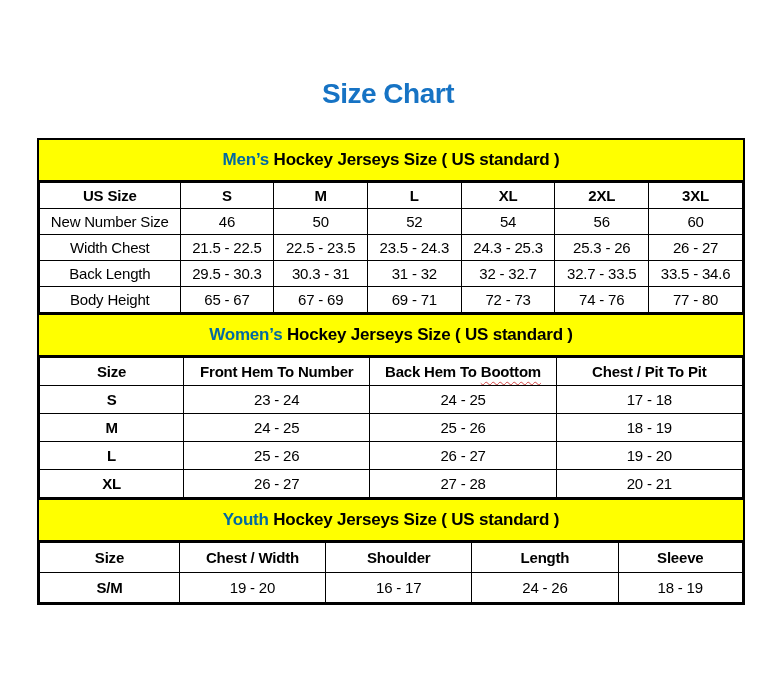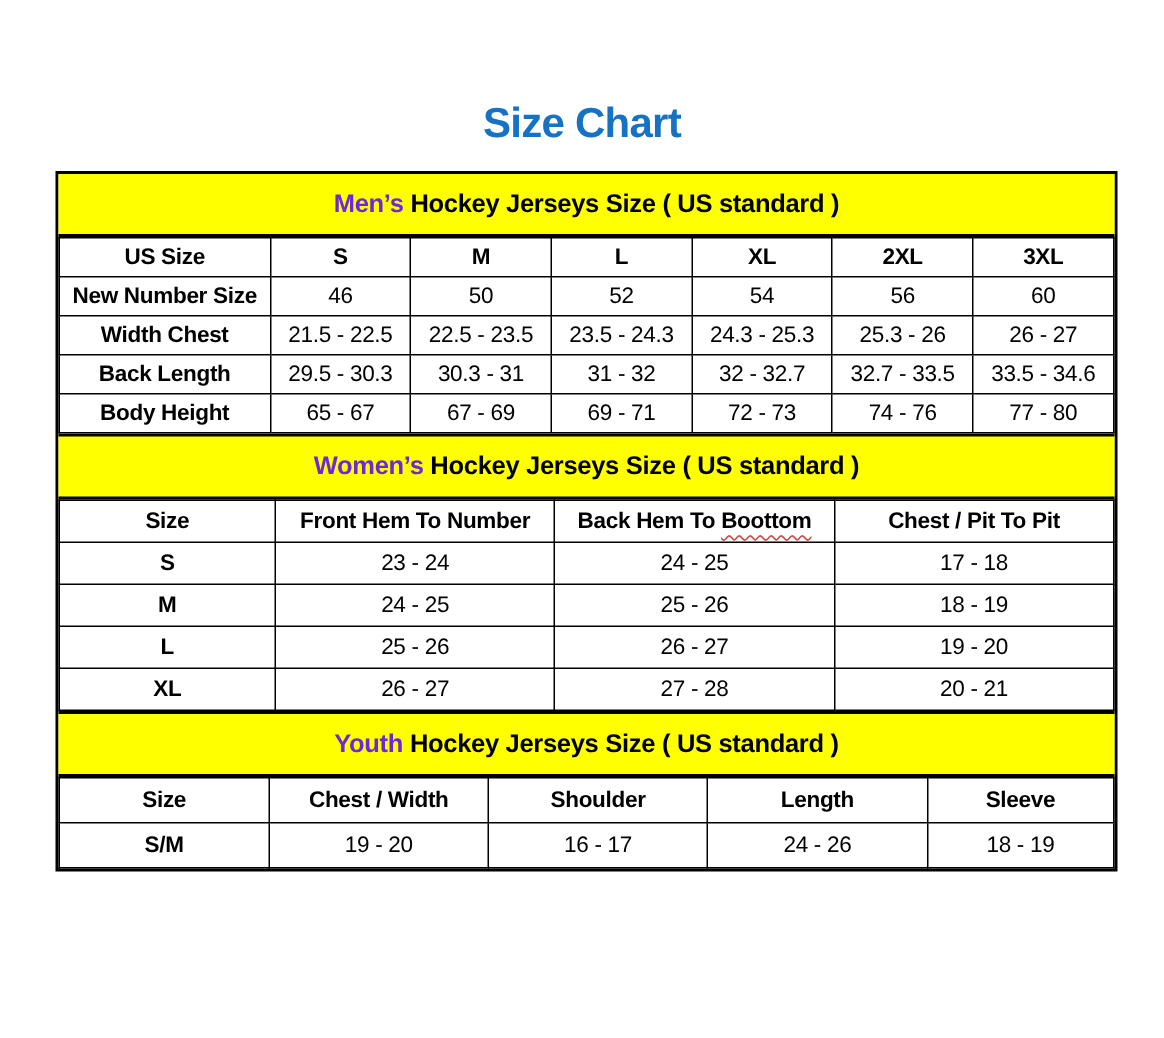--- a/index.html
+++ b/index.html
@@ -2,44 +2,44 @@
 <html><head>
 <meta charset="utf-8">
 <style>
   html, body { margin: 0; padding: 0; background: #ffffff; }
   body {
     width: 776px; height: 692px; overflow: hidden;
     font-family: "Liberation Sans", "DejaVu Sans", sans-serif;
     color: #000;
   }
   .title {
-    margin: 0; padding-top: 66px; padding-bottom: 16px;
+    margin: 12px; padding-top: 66px; padding-bottom: 16px;
     text-align: center; font-size: 28px; font-weight: bold;
     color: #1673c4; letter-spacing: -0.5px;
   }
   .chart-wrap {
     margin-left: 37px; width: 708px;
     border: 2px solid #000; box-sizing: border-box;
     background: #fff;
   }
   .section-header {
     background: #ffff00; text-align: center;
     font-weight: bold; font-size: 17px; padding: 10px 0;
     border-bottom: 2px solid #000; letter-spacing: -0.2px;
   }
   .section-header.mid { border-top: 2px solid #000; }
-  .accent { color: #6d28d9; }
+  .accent { color: #0369a1; }
   table { width: 100%; border-collapse: collapse; table-layout: fixed; }
   th, td {
     border: 1px solid #000; text-align: center;
     font-size: 15px; padding: 4px 2px; letter-spacing: -0.2px;
     overflow: hidden; white-space: nowrap;
   }
   th { font-weight: bold; }
-  td.rowlabel { font-weight: bold; }
+  td.rowlabel { font-weight: normal; }
   td.rowlabel-bold { font-weight: bold; }
   table.women th, table.women td { padding: 5px 2px; }
   table.youth th, table.youth td { padding: 6px 2px; }
   .squiggle {
     text-decoration-line: underline;
     text-decoration-style: wavy;
     text-decoration-color: #d24545;
     text-decoration-thickness: 1px;
     text-underline-offset: 4px;
     text-align: right;

